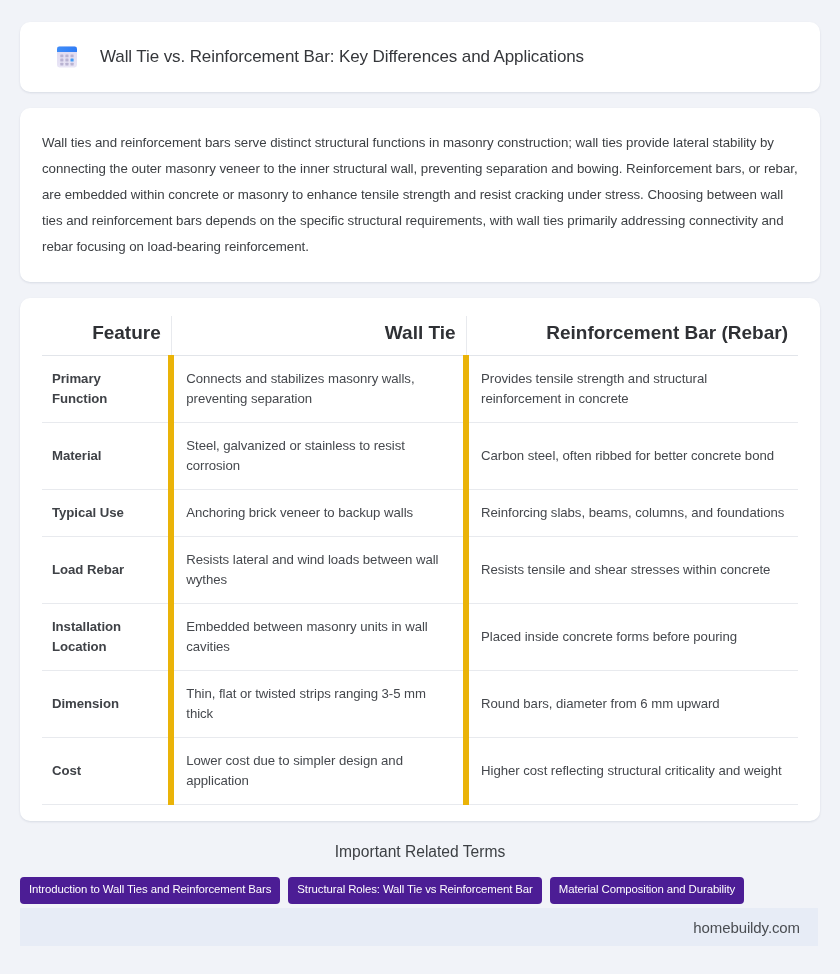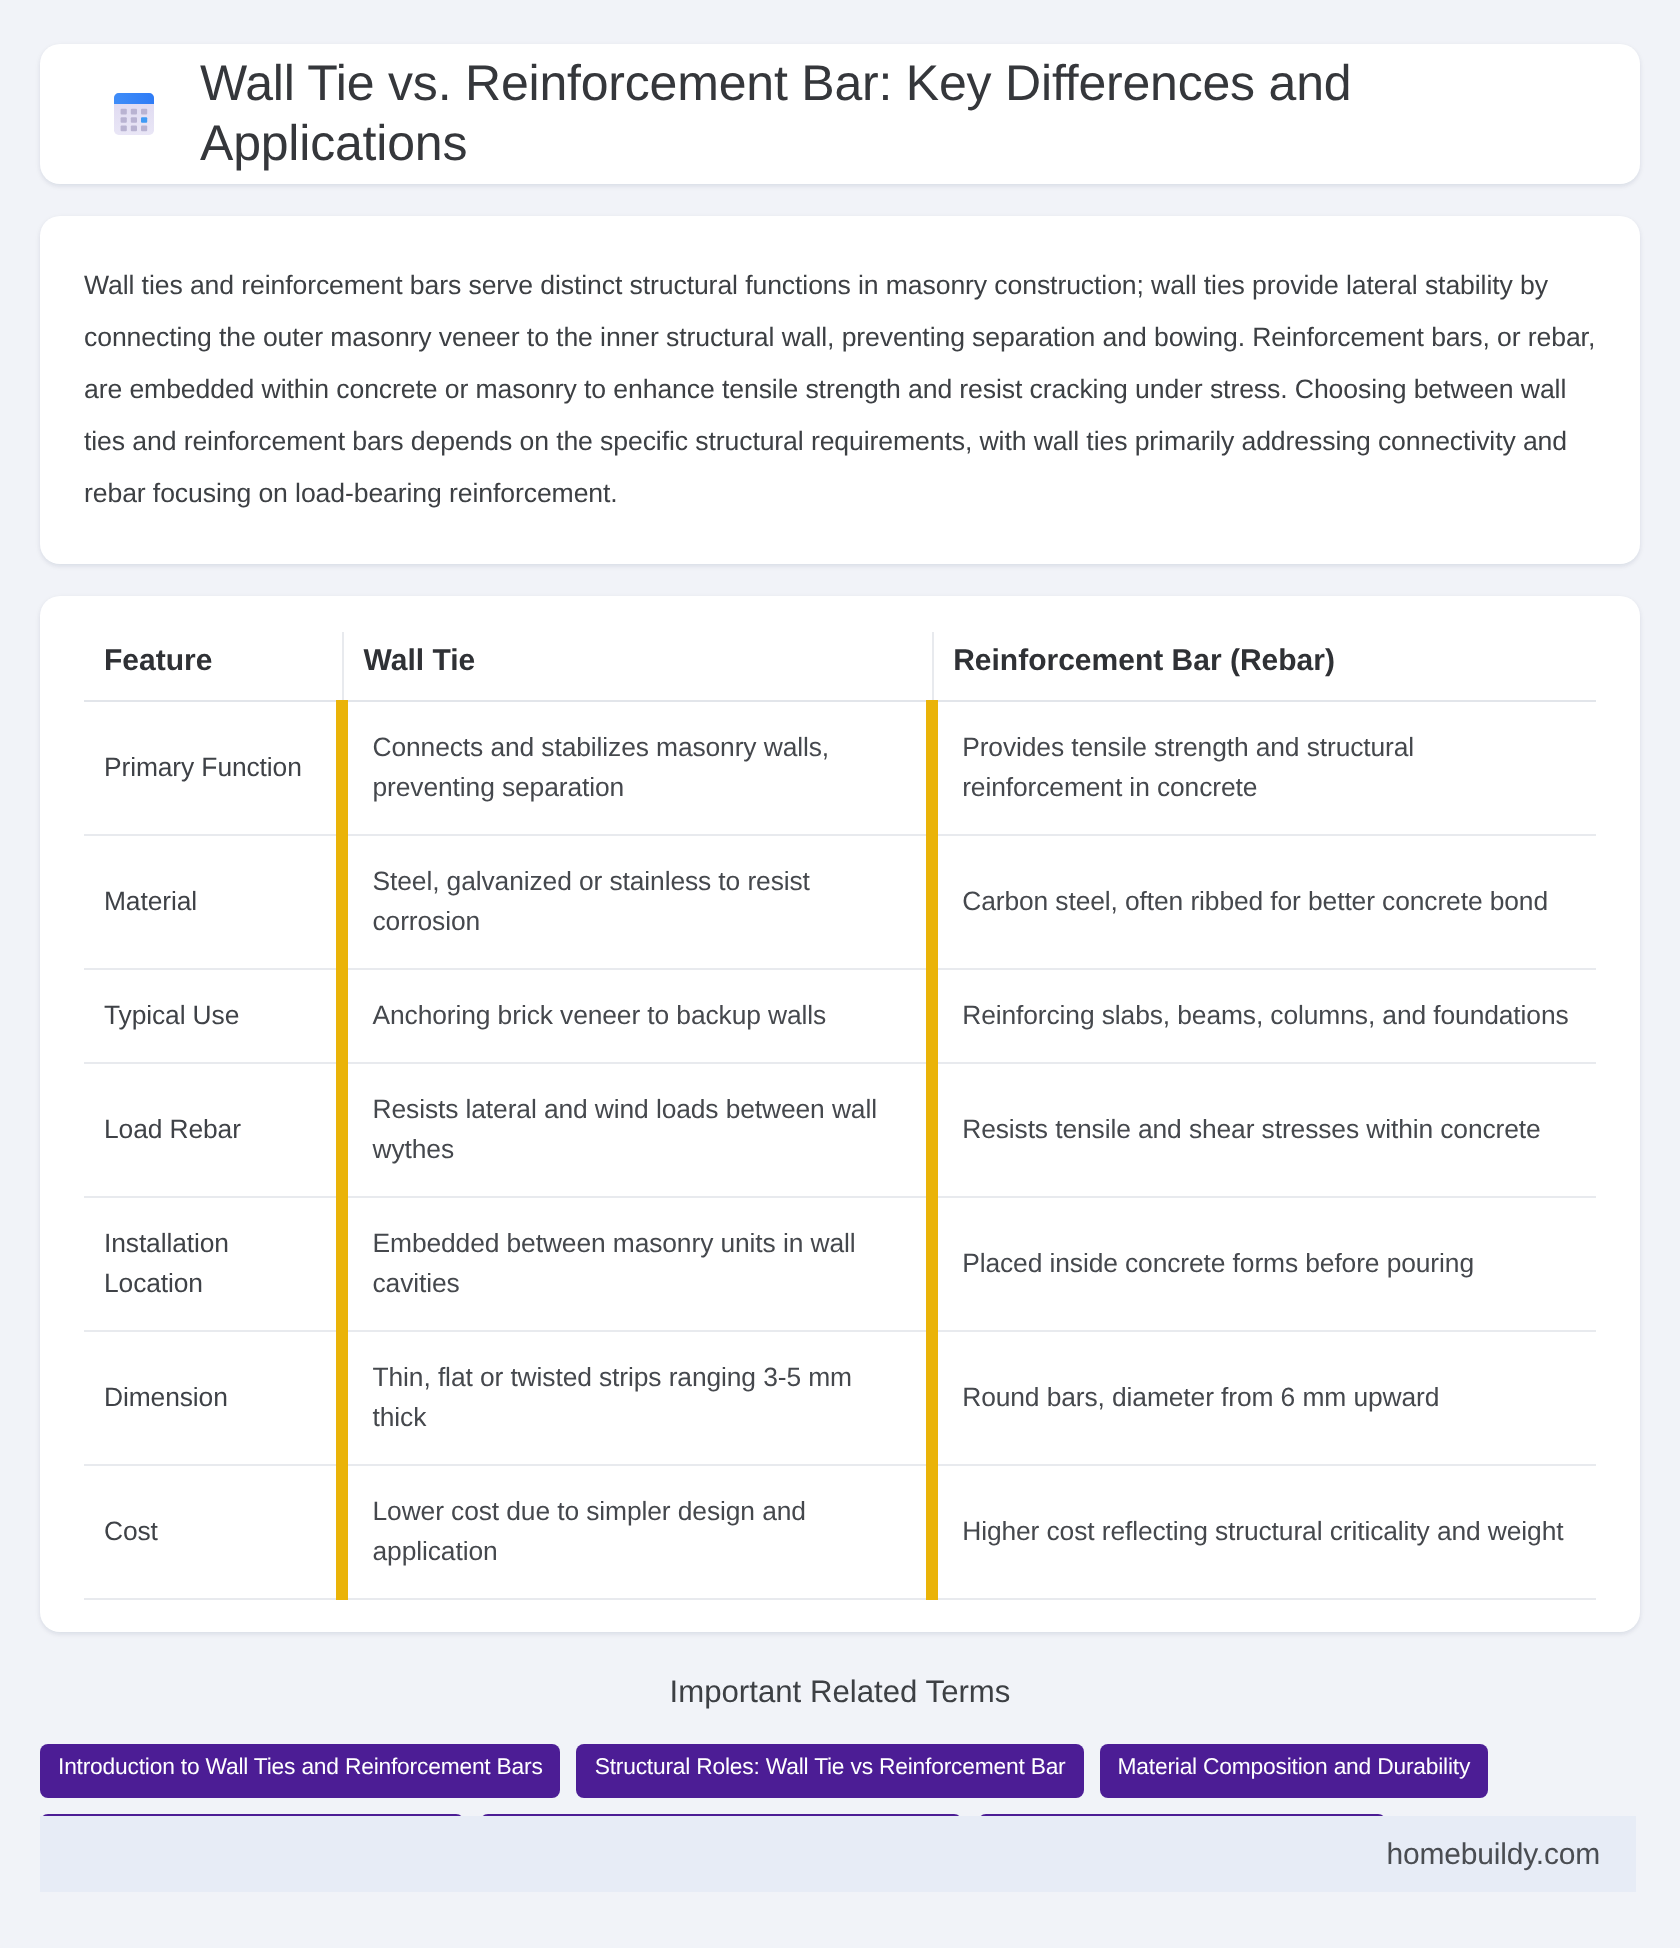--- a/index.html
+++ b/index.html
@@ -40,21 +40,21 @@
   .header-icon {
     width: 30px;
     height: 30px;
     flex: 0 0 30px;
     margin-right: 18px;
     position: relative;
     display: block;
   }
 
   .page-title {
-    font-size: 25px;
+    font-size: 17px;
     font-weight: 400;
     color: #35373b;
     letter-spacing: -0.1px;
     line-height: 1.2;
   }
 
   
   .intro-card {
     margin-top: 16px;
     padding: 22px 22px 22px 22px;
@@ -78,44 +78,45 @@
     width: 100%;
     border-collapse: collapse;
     table-layout: fixed;
   }
 
   table.compare col.c-feature { width: 17.1%; }
   table.compare col.c-a       { width: 39.0%; }
   table.compare col.c-b       { width: 43.9%; }
 
   table.compare th {
-    font-size: 15px;
+    font-size: 19px;
     font-weight: bold;
     color: #2f3135;
-    text-align: left;
+    text-align: right;
     padding: 6px 10px 11px 10px;
     border-bottom: 1px solid #e2e5ea;
     vertical-align: bottom;
   }
 
   table.compare th + th { border-left: 1px solid #e8eaee; }
 
   table.compare td {
     font-size: 13.2px;
     line-height: 1.52;
     color: #45484d;
     padding: 13px 12px 13px 12px;
     border-bottom: 1px solid #e8eaee;
     vertical-align: middle;
     letter-spacing: -0.05px;
   }
 
   table.compare td.feat {
     color: #3f4247;
     padding-left: 10px;
+    font-weight: bold;
   }
 
   table.compare td + td { border-left: 6px solid #eab308; }
 
   
   .related {
     margin: 22px 20px 0 20px;
   }
 
   .related-title {

